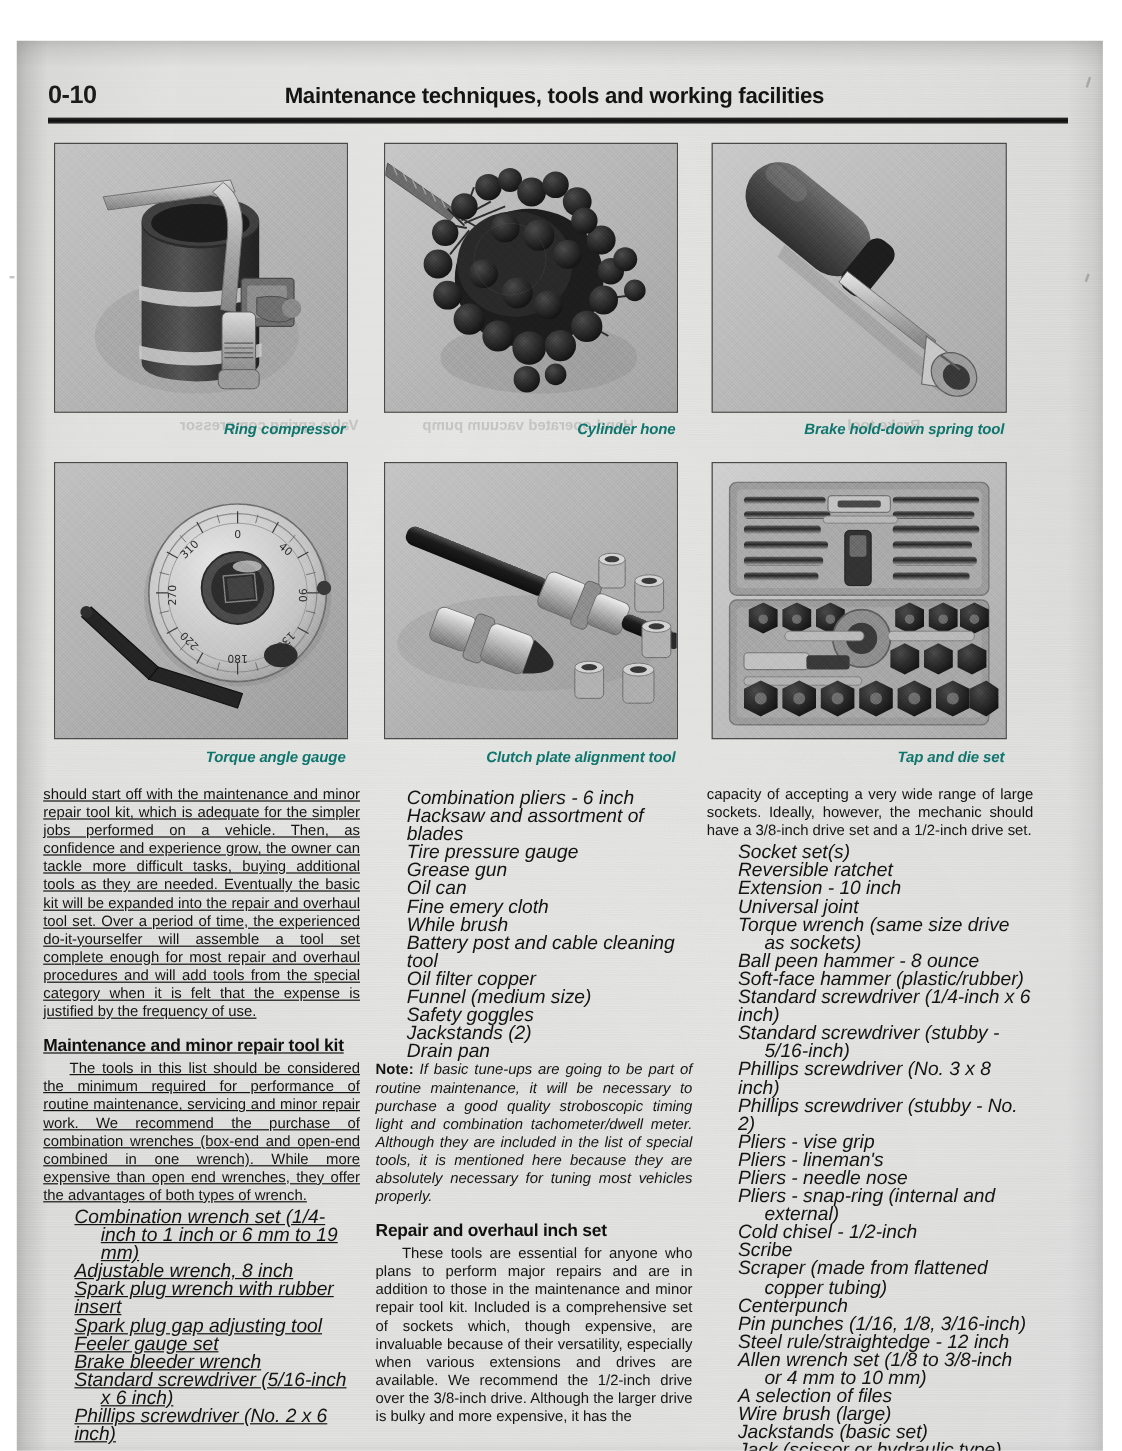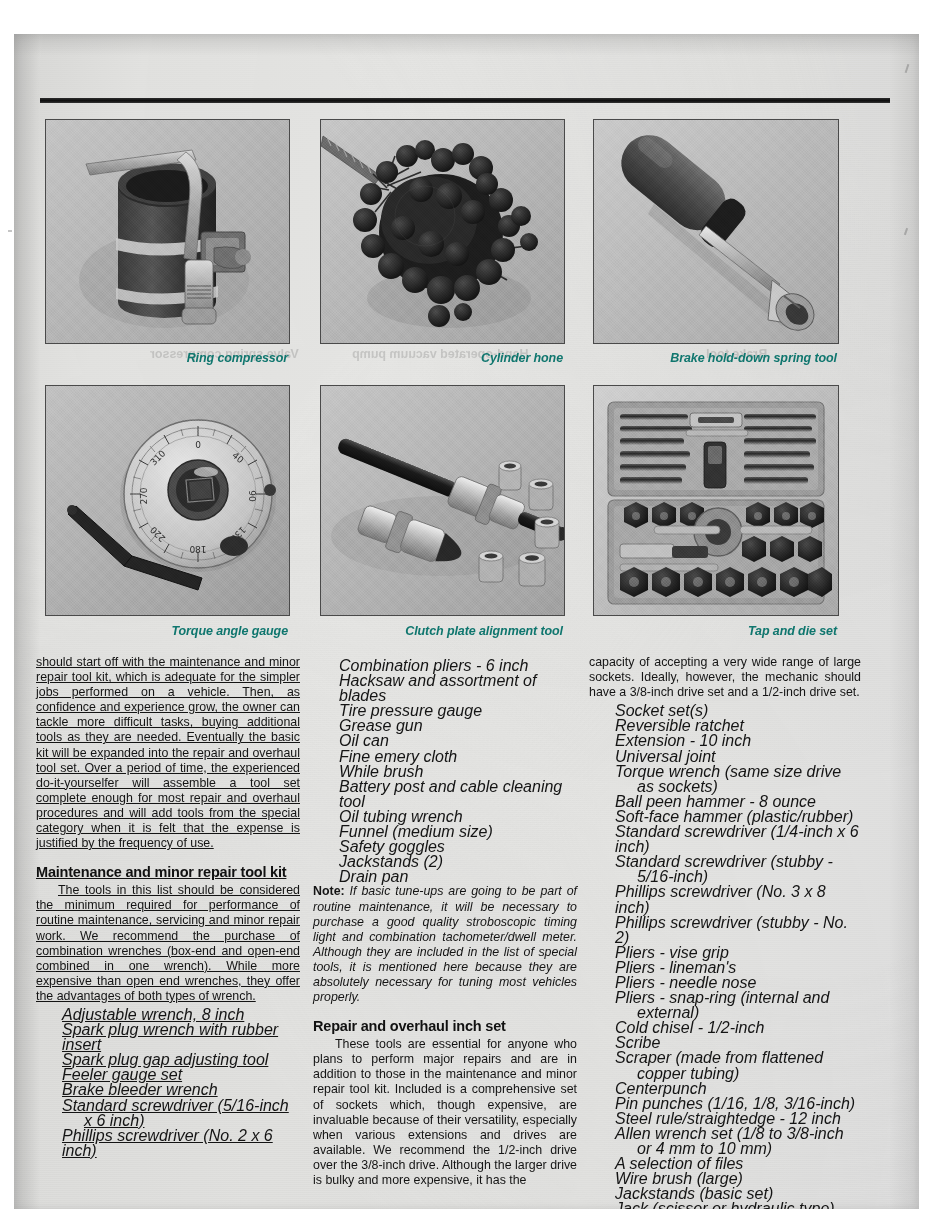--- a/index.html
+++ b/index.html
@@ -193,20 +193,24 @@
 <div id="page">
   <div class="paper">
     <div class="grain"></div>
     <div class="edge-shade"></div>
   </div>
 
   <div class="margin-mark" style="left:8px;top:230px;width:4px;height:2px;"></div>
   <div class="margin-mark" style="left:906px;top:64px;width:2px;height:9px;transform:rotate(18deg);"></div>
   <div class="margin-mark" style="left:905px;top:228px;width:2px;height:7px;transform:rotate(20deg);"></div>
 
+  <div class="header">
+    <div class="folio">0-10</div>
+    <div class="header-title">Maintenance techniques, tools and working facilities</div>
+  </div>
   <div class="header-rule"></div>
 
   <div class="fig" style="left:45px; top:119px; width:243px; height:223px;">
     <svg class="photo" viewBox="0 0 243 223" preserveAspectRatio="none">
       <defs>
         <linearGradient id="bg1" x1="0" y1="0" x2="1" y2="1">
           <stop offset="0" stop-color="#c3c3c0"></stop>
             <stop offset="0.5" stop-color="#b4b4b1"></stop>
             <stop offset="1" stop-color="#a6a6a3"></stop>
         </linearGradient>
@@ -641,41 +645,42 @@
 
   <div class="caption" style="left:45px; top:624px; width:243px;">Torque angle gauge</div>
   <div class="caption" style="left:320px; top:624px; width:243px;">Clutch plate alignment tool</div>
   <div class="caption" style="left:593px; top:624px; width:244px;">Tap and die set</div>
 
   <div class="col" id="col-left">
     <p>should start off with the maintenance and minor repair tool kit, which is adequate for the simpler jobs performed on a vehicle. Then, as confidence and experience grow, the owner can tackle more difficult tasks, buying additional tools as they are needed. Eventually the basic kit will be expanded into the repair and overhaul tool set. Over a period of time, the experienced do-it-yourselfer will assemble a tool set complete enough for most repair and overhaul procedures and will add tools from the special category when it is felt that the expense is justified by the frequency of use.</p>
     <h3>Maintenance and minor repair tool kit</h3>
     <p class="indent">The tools in this list should be considered the minimum required for performance of routine maintenance, servicing and minor repair work. We recommend the purchase of combination wrenches (box-end and open-end combined in one wrench). While more expensive than open end wrenches, they offer the advantages of both types of wrench.</p>
     <ul class="toollist" id="list-left">
+        <li class="wrap">Combination wrench set (1/4-inch to 1 inch or 6 mm to 19 mm)</li>
         <li>Adjustable wrench, 8 inch</li>
         <li>Spark plug wrench with rubber insert</li>
         <li>Spark plug gap adjusting tool</li>
         <li>Feeler gauge set</li>
         <li>Brake bleeder wrench</li>
         <li class="wrap">Standard screwdriver (5/16-inch x 6 inch)</li>
         <li>Phillips screwdriver (No. 2 x 6 inch)</li>
       </ul>
   </div>
 
   <div class="col" id="col-mid">
     <ul class="toollist tight" id="list-mid">
         <li>Combination pliers - 6 inch</li>
         <li>Hacksaw and assortment of blades</li>
         <li>Tire pressure gauge</li>
         <li>Grease gun</li>
         <li>Oil can</li>
         <li>Fine emery cloth</li>
         <li>While brush</li>
         <li>Battery post and cable cleaning tool</li>
-        <li>Oil tubing wrench</li>
+        <li>Oil filter copper</li>
         <li>Funnel (medium size)</li>
         <li>Safety goggles</li>
         <li>Jackstands (2)</li>
         <li>Drain pan</li>
       </ul>
     <p class="note">
       <b>Note:</b>
       <span>If basic tune-ups are going to be part of routine maintenance, it will be necessary to purchase a good quality stroboscopic timing light and combination tachometer/dwell meter. Although they are included in the list of special tools, it is mentioned here because they are absolutely necessary for tuning most vehicles properly.</span>
     </p>
     <h3>Repair and overhaul inch set</h3>

